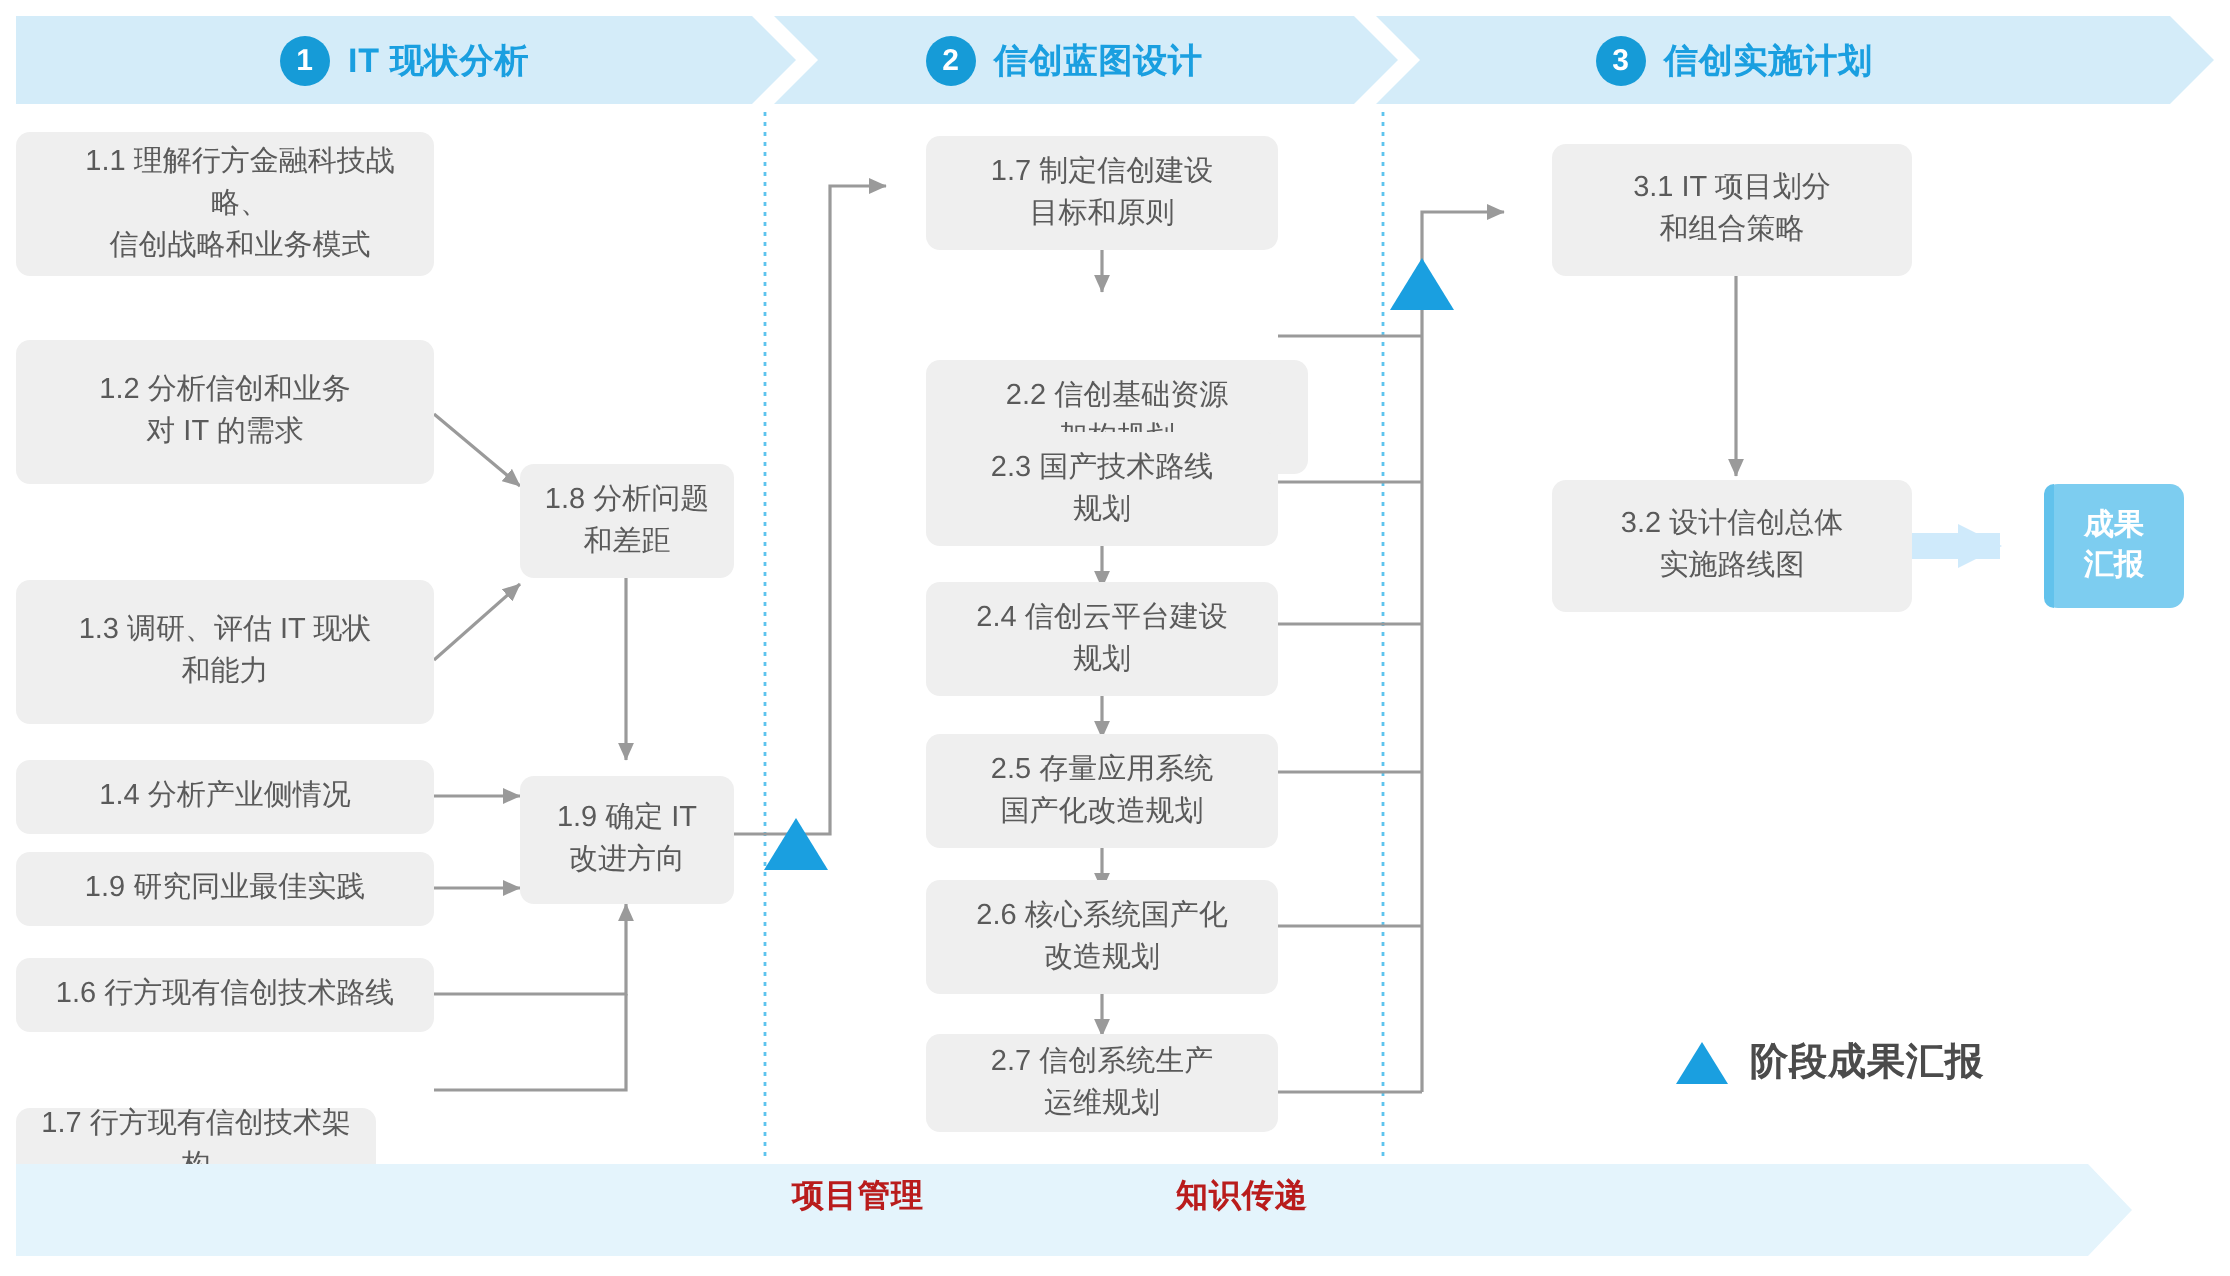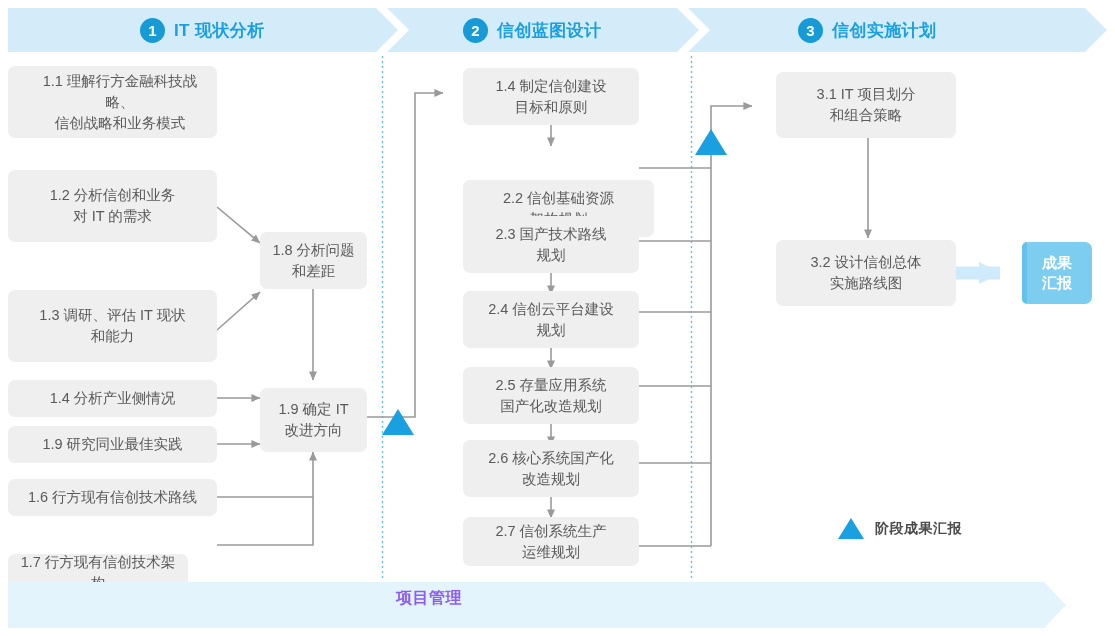--- a/index.html
+++ b/index.html
@@ -90,33 +90,33 @@
     position:absolute; left:838px; top:518px;
     display:flex;align-items:center;gap:11px;
   }
   #legend-triangle{
     width:0;height:0;
     border-left:13px solid transparent;
     border-right:13px solid transparent;
     border-bottom:21px solid #1a9fe0;
   }
   #legend-text{
-    font-size:14px;font-weight:bold;color:#4b4b4b;letter-spacing:.5px;
+    font-size:19px;font-weight:bold;color:#4b4b4b;letter-spacing:.5px;
   }
 
   
   #footer-band{
     position:absolute;left:8px;top:582px;width:1058px;height:46px;
     background:#e4f4fc;
     clip-path:polygon(0 0, 1036px 0, 1058px 23px, 1036px 46px, 0 46px);
   }
   .footer-text{
     position:absolute;top:582px;height:32px;
     display:flex;align-items:center;
-    font-size:16px;font-weight:bold;color:#8b5cf6;letter-spacing:.5px;
+    font-size:16px;font-weight:bold;color:#b91c1c;letter-spacing:.5px;
   }
   #footer-text-1{left:396px;}
   #footer-text-2{left:588px;}
 
   
   .milestone{
     position:absolute;width:0;height:0;
     border-left:16px solid transparent;
     border-right:16px solid transparent;
     border-bottom:26px solid #1a9fe0;
@@ -212,21 +212,21 @@
 和能力</div>
   <div class="box" style="left:8px;  top:380px; width:209px; height:37px;">1.4 分析产业侧情况</div>
   <div class="box" style="left:8px;  top:426px; width:209px; height:37px;">1.9 研究同业最佳实践</div>
   <div class="box" style="left:8px;  top:479px; width:209px; height:37px;">1.6 行方现有信创技术路线</div>
   <div class="box" style="left:8px;  top:527px; width:180px; height:37px;margin-top:27px;">1.7 行方现有信创技术架构</div>
   <div class="box" style="left:260px;top:232px; width:107px; height:57px;">1.8 分析问题
 和差距</div>
   <div class="box" style="left:260px;top:388px; width:107px; height:64px;">1.9 确定 IT
 改进方向</div>
 
-  <div class="box" style="left:463px;top:68px;  width:176px; height:57px;">1.4 制定信创建设
+  <div class="box" style="left:463px;top:68px;  width:176px; height:57px;">1.7 制定信创建设
 目标和原则</div>
   <div class="box" style="left:463px;top:144px; width:191px; height:57px;margin-top:36px;">2.2 信创基础资源
 架构规划</div>
   <div class="box" style="left:463px;top:216px; width:176px; height:57px;">2.3 国产技术路线
 规划</div>
   <div class="box" style="left:463px;top:291px; width:176px; height:57px;">2.4 信创云平台建设
 规划</div>
   <div class="box" style="left:463px;top:367px; width:176px; height:57px;">2.5 存量应用系统
 国产化改造规划</div>
   <div class="box" style="left:463px;top:440px; width:176px; height:57px;">2.6 核心系统国产化
@@ -245,14 +245,15 @@
   <div class="milestone" style="left:382px;top:409px;"></div>
   <div class="milestone" style="left:695px;top:129px;"></div>
 
   <div id="legend">
     <div id="legend-triangle"></div>
     <div id="legend-text">阶段成果汇报</div>
   </div>
 
   <div id="footer-band"></div>
   <div class="footer-text" id="footer-text-1">项目管理</div>
+  <div class="footer-text" id="footer-text-2">知识传递</div>
 
 </div>
 
 </body></html>

